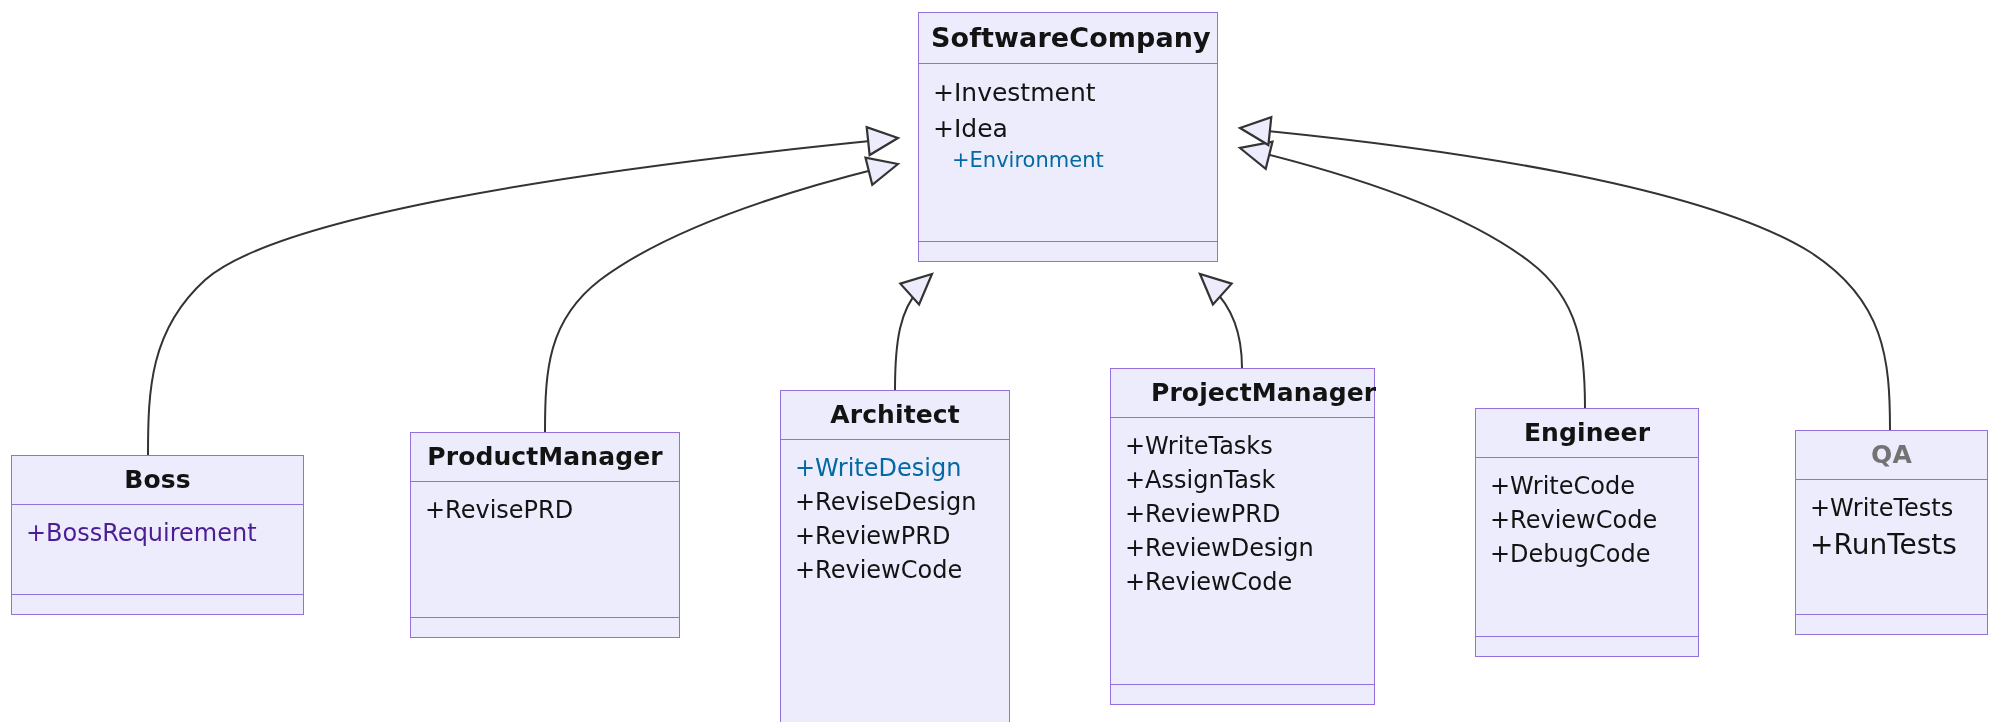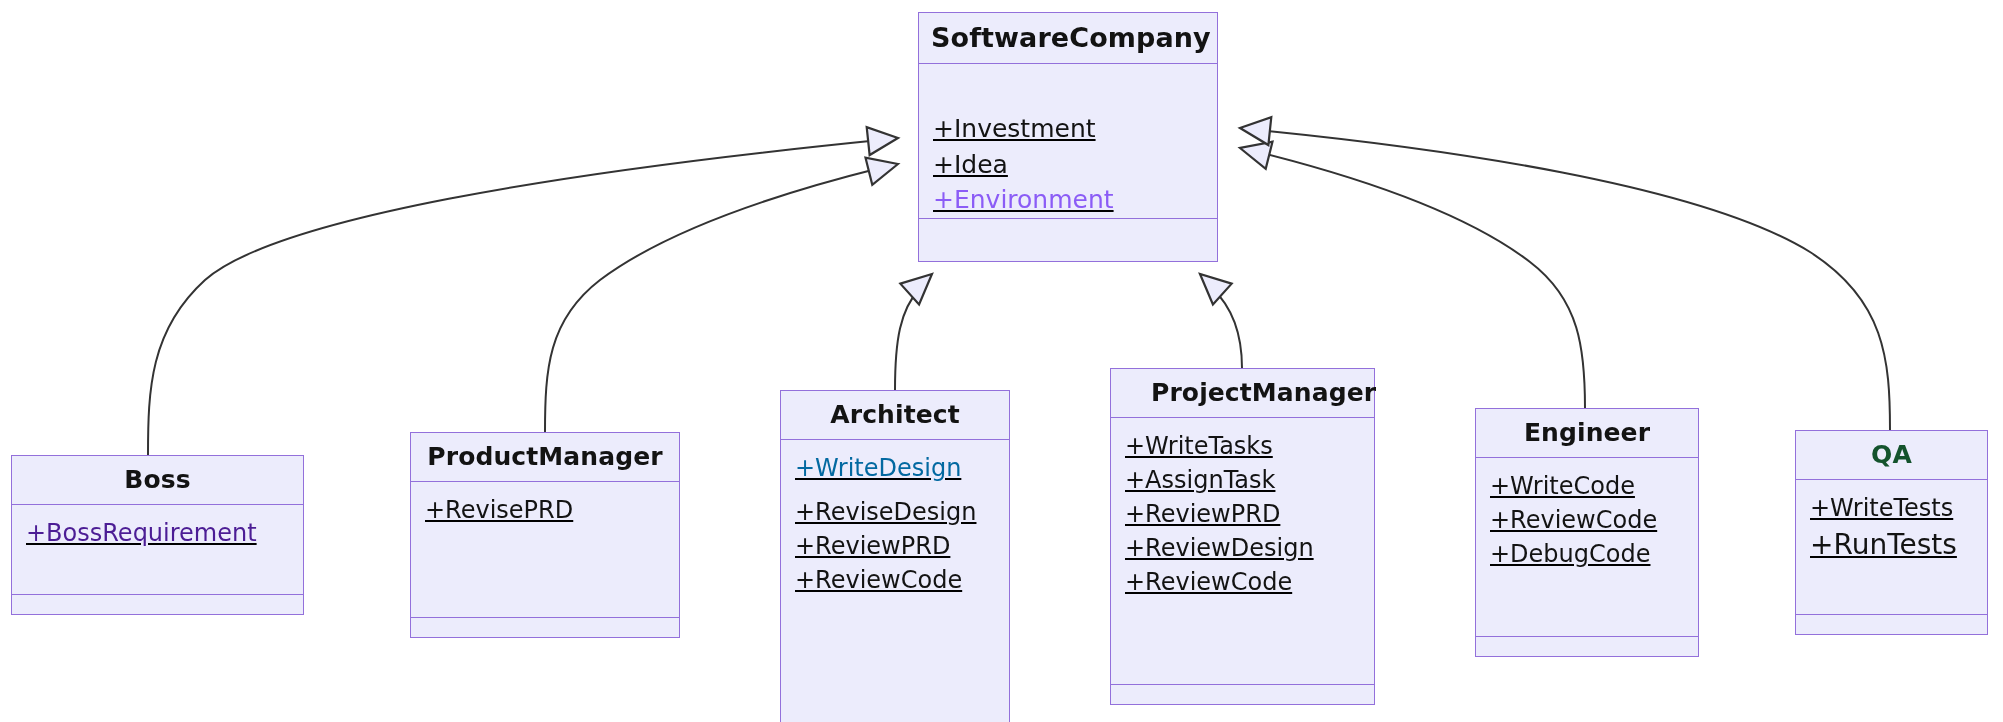--- a/index.html
+++ b/index.html
@@ -39,21 +39,20 @@
     color: #131313;
     padding: 9px 12px 10px 12px;
     border-bottom: 1.6px solid #9370db;
     white-space: nowrap;
     letter-spacing: 0.1px;
   }
   .class-members {
     padding: 11px 14px 0 14px;
     border-bottom: 1.6px solid #9370db;
     flex: 1 1 auto;
-    text-decoration: underline;
   }
   .member-row {
     color: #131313;
     white-space: nowrap;
     line-height: 1.42;
   }
   .class-methods {
     min-height: 19px;
   }
   .class-methods.empty-sec {
@@ -86,26 +85,26 @@
       <g transform="translate(1240,148) rotate(194)">
         <path d="M 0,0 L -30,-14 L -30,14 Z" fill="#ececfc" stroke="#333333" stroke-width="2.2" stroke-linejoin="miter"></path>
       </g>
       <path d="M 1890,430 C 1890,360 1885,300 1810,252 C 1700,184 1440,148 1258,130" fill="none" stroke="#333333" stroke-width="2"></path>
       <g transform="translate(1240,128) rotate(186)">
         <path d="M 0,0 L -30,-14 L -30,14 Z" fill="#ececfc" stroke="#333333" stroke-width="2.2" stroke-linejoin="miter"></path>
       </g>
     </svg>
 
   <div id="class-layer">
-      <div class="uml-class" style="left: 918px; top: 12px; width: 300px; height: 250px; background: rgb(236, 236, 252); border-color: rgb(147, 112, 219); gap: 36px;">
+      <div class="uml-class" style="left: 918px; top: 12px; width: 300px; height: 250px; background: rgb(236, 236, 252); border-color: rgb(147, 112, 219);">
         <div class="class-title" style="font-size: 27px; border-bottom-color: rgb(147, 112, 219); color: rgb(19, 19, 19);">SoftwareCompany</div>
         <div class="class-members" style="border-bottom-color: rgb(147, 112, 219);">
           <div class="member-row" style="font-size: 25px; color: rgb(19, 19, 19);">+Investment</div>
           <div class="member-row" style="font-size: 25px; color: rgb(19, 19, 19);">+Idea</div>
-          <div class="member-row" style="font-size: 25px; color: #8b5cf6;">+Environment</div>
+          <div class="member-row" style="font-size: 21px; color: #0369a1; margin-left: 19px;">+Environment</div>
         </div>
         <div class="class-methods empty-sec"></div>
       </div>
       <div class="uml-class" style="left: 11px; top: 455px; width: 293px; height: 160px; background: rgb(236, 236, 252); border-color: rgb(147, 112, 219);">
         <div class="class-title" style="font-size: 25px; border-bottom-color: rgb(147, 112, 219); color: rgb(19, 19, 19);">Boss</div>
         <div class="class-members" style="border-bottom-color: rgb(147, 112, 219);">
           <div class="member-row" style="font-size: 24px; color: #4c1d95;">+BossRequirement</div>
         </div>
         <div class="class-methods empty-sec"></div>
       </div>
@@ -113,21 +112,21 @@
         <div class="class-title" style="font-size: 25px; border-bottom-color: rgb(147, 112, 219); color: rgb(19, 19, 19);">ProductManager</div>
         <div class="class-members" style="border-bottom-color: rgb(147, 112, 219);">
           <div class="member-row" style="font-size: 24px; color: rgb(19, 19, 19);">+RevisePRD</div>
         </div>
         <div class="class-methods empty-sec"></div>
       </div>
       <div class="uml-class" style="left: 780px; top: 390px; width: 230px; height: 368px; background: rgb(236, 236, 252); border-color: rgb(147, 112, 219);">
         <div class="class-title" style="font-size: 25px; border-bottom-color: rgb(147, 112, 219); color: rgb(19, 19, 19);">Architect</div>
         <div class="class-members" style="border-bottom-color: rgb(147, 112, 219);">
           <div class="member-row" style="font-size: 24px; color: #0369a1;">+WriteDesign</div>
-          <div class="member-row" style="font-size: 24px; color: rgb(19, 19, 19); margin-top: 10px;">+ReviseDesign</div>
+          <div class="member-row" style="font-size: 24px; color: rgb(19, 19, 19);">+ReviseDesign</div>
           <div class="member-row" style="font-size: 24px; color: rgb(19, 19, 19);">+ReviewPRD</div>
           <div class="member-row" style="font-size: 24px; color: rgb(19, 19, 19);">+ReviewCode</div>
         </div>
         <div class="class-methods empty-sec"></div>
       </div>
       <div class="uml-class" style="left: 1110px; top: 368px; width: 265px; height: 337px; background: rgb(236, 236, 252); border-color: rgb(147, 112, 219);">
         <div class="class-title" style="font-size: 25px; border-bottom-color: rgb(147, 112, 219); color: rgb(19, 19, 19); padding-left: 40px;">ProjectManager</div>
         <div class="class-members" style="border-bottom-color: rgb(147, 112, 219);">
           <div class="member-row" style="font-size: 24px; color: rgb(19, 19, 19);">+WriteTasks</div>
           <div class="member-row" style="font-size: 24px; color: rgb(19, 19, 19);">+AssignTask</div>
@@ -140,21 +139,21 @@
       <div class="uml-class" style="left: 1475px; top: 408px; width: 224px; height: 249px; background: rgb(236, 236, 252); border-color: rgb(147, 112, 219);">
         <div class="class-title" style="font-size: 25px; border-bottom-color: rgb(147, 112, 219); color: rgb(19, 19, 19);">Engineer</div>
         <div class="class-members" style="border-bottom-color: rgb(147, 112, 219);">
           <div class="member-row" style="font-size: 24px; color: rgb(19, 19, 19);">+WriteCode</div>
           <div class="member-row" style="font-size: 24px; color: rgb(19, 19, 19);">+ReviewCode</div>
           <div class="member-row" style="font-size: 24px; color: rgb(19, 19, 19);">+DebugCode</div>
         </div>
         <div class="class-methods empty-sec"></div>
       </div>
       <div class="uml-class" style="left: 1795px; top: 430px; width: 193px; height: 205px; background: rgb(236, 236, 252); border-color: rgb(147, 112, 219);">
-        <div class="class-title" style="font-size: 25px; border-bottom-color: rgb(147, 112, 219); color: #14532d;">QA</div>
+        <div class="class-title" style="font-size: 25px; border-bottom-color: rgb(147, 112, 219); color: #737373;">QA</div>
         <div class="class-members" style="border-bottom-color: rgb(147, 112, 219);">
           <div class="member-row" style="font-size: 24px; color: rgb(19, 19, 19);">+WriteTests</div>
           <div class="member-row" style="font-size: 28px; color: rgb(19, 19, 19);">+RunTests</div>
         </div>
         <div class="class-methods empty-sec"></div>
       </div>
     </div>
 
 </div>
 

